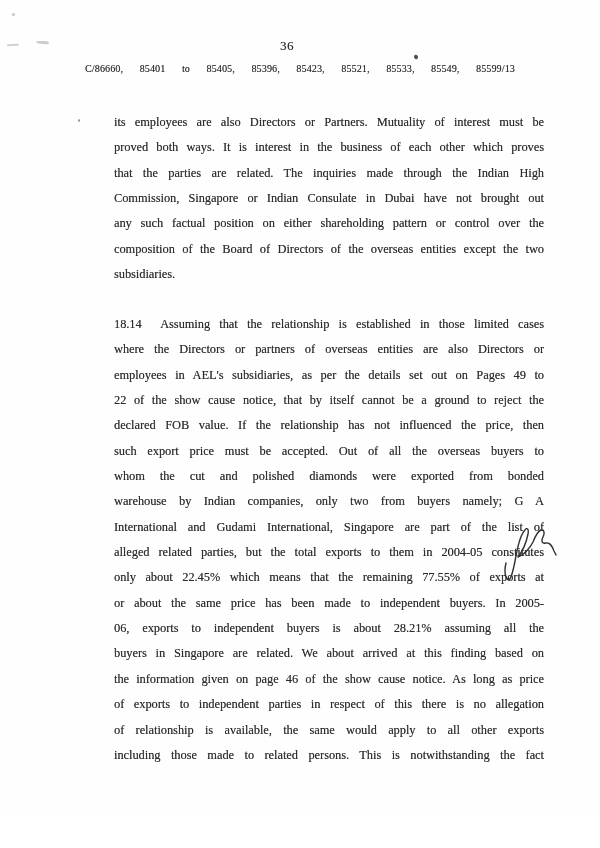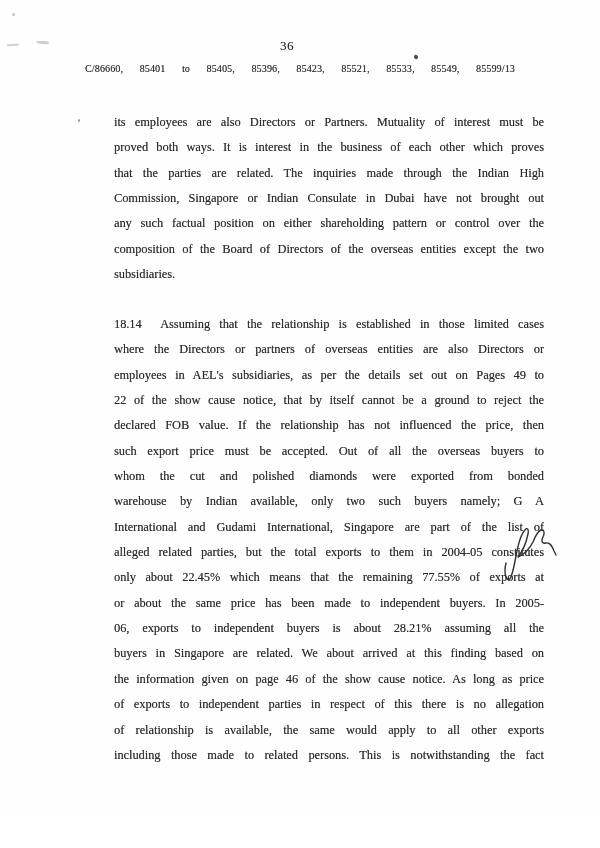--- a/index.html
+++ b/index.html
@@ -101,21 +101,21 @@
   </div>
 
   <div class="para para-2 scan-text">
     <div class="line">18.14&nbsp;&nbsp;Assuming that the relationship is established in those limited cases</div>
     <div class="line">where the Directors or partners of overseas entities are also Directors or</div>
     <div class="line">employees in AEL's subsidiaries, as per the details set out on Pages 49 to</div>
     <div class="line">22 of the show cause notice, that by itself cannot be a ground to reject the</div>
     <div class="line">declared FOB value. If the relationship has not influenced the price, then</div>
     <div class="line">such export price must be accepted. Out of all the overseas buyers to</div>
     <div class="line">whom the cut and polished diamonds were exported from bonded</div>
-    <div class="line">warehouse by Indian available, only two such buyers namely; G A</div>
+    <div class="line">warehouse by Indian companies, only two from buyers namely; G A</div>
     <div class="line">International and Gudami International, Singapore are part of the list of</div>
     <div class="line">alleged related parties, but the total exports to them in 2004-05 constitutes</div>
     <div class="line">only about 22.45% which means that the remaining 77.55% of exports at</div>
     <div class="line">or about the same price has been made to independent buyers. In 2005-</div>
     <div class="line">06, exports to independent buyers is about 28.21% assuming all the</div>
     <div class="line">buyers in Singapore are related. We about arrived at this finding based on</div>
     <div class="line">the information given on page 46 of the show cause notice. As long as price</div>
     <div class="line">of exports to independent parties in respect of this there is no allegation</div>
     <div class="line">of relationship is available, the same would apply to all other exports</div>
     <div class="line">including those made to related persons. This is notwithstanding the fact</div>

